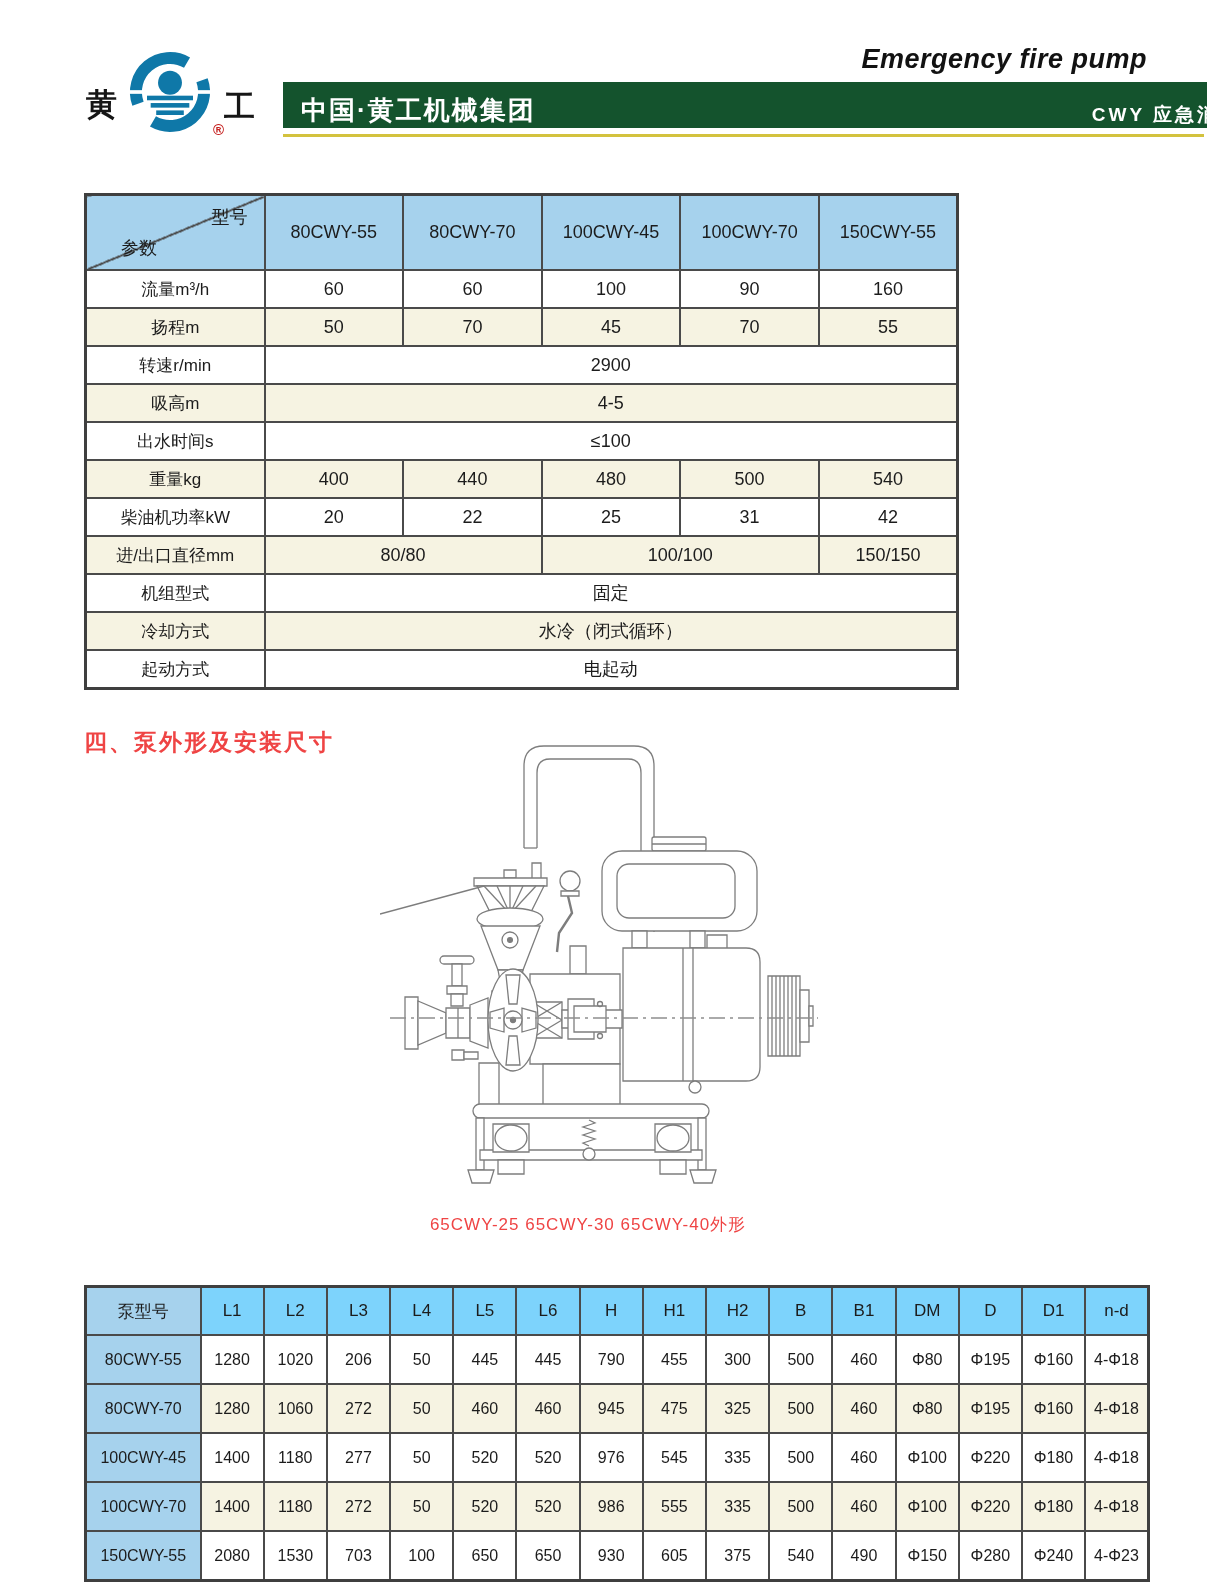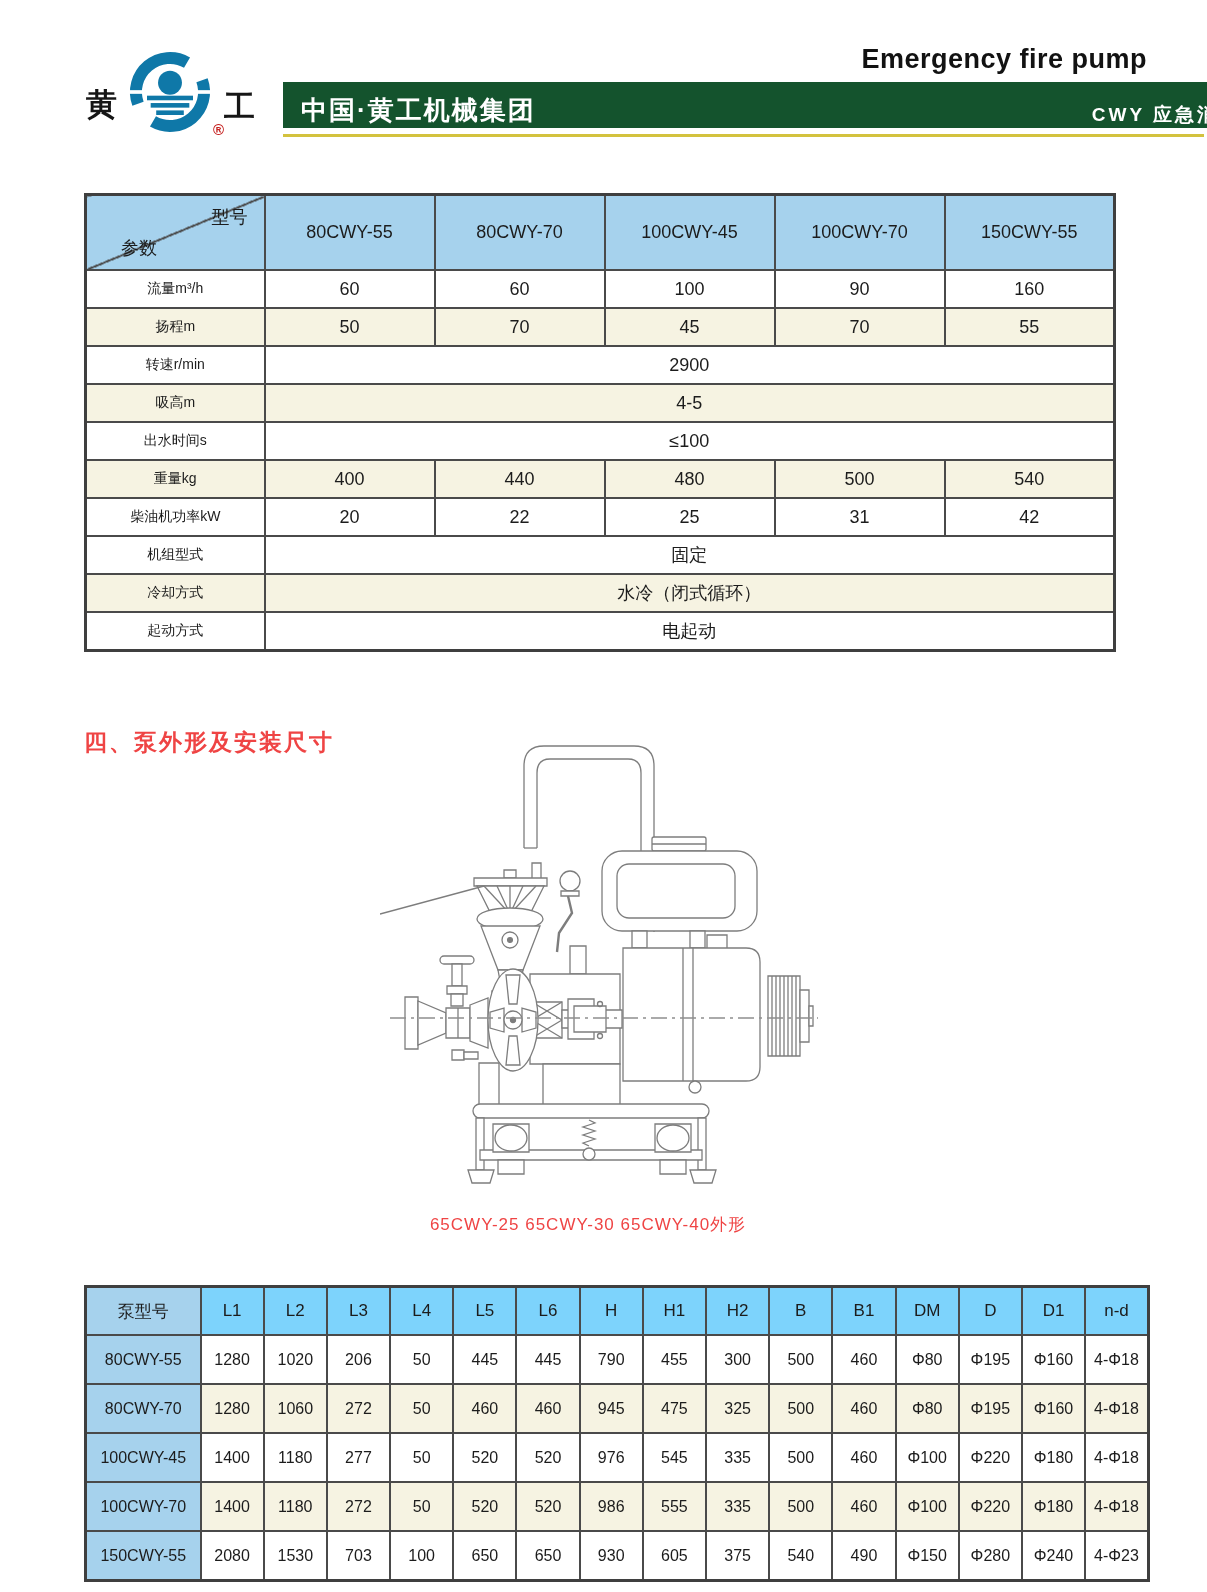--- a/index.html
+++ b/index.html
@@ -6,36 +6,36 @@
   .page{position:relative;width:1207px;height:1592px;background:#fff;overflow:hidden;
         font-family:"Liberation Sans","DejaVu Sans",sans-serif;color:#1c1c1c;}
 
   
   .logo-char{position:absolute;font-size:31px;font-weight:bold;color:#161616;}
   .logo-char-left{left:86px;top:84px;}
   .logo-char-right{left:224px;top:86px;}
   .emblem{position:absolute;left:124px;top:45px;width:92px;height:94px;}
   .reg{position:absolute;left:213px;top:121px;font-size:15px;font-weight:bold;color:#c5201f;}
 
-  .eng-title{position:absolute;top:44px;right:60px;font-size:27px;font-weight:bold;color:#121212;letter-spacing:.5px;}
+  .eng-title{position:absolute;top:44px;right:60px;font-size:27px;font-weight:bold;color:#121212;letter-spacing:.5px;font-style:italic;}
 
   .banner{position:absolute;left:283px;top:82px;width:1036px;height:46px;background:#14532d;
           display:flex;align-items:flex-end;justify-content:space-between;}
   .banner-left{padding-left:18px;font-size:26px;font-weight:bold;color:#ffffff;letter-spacing:2px;}
   .banner-right{padding-right:56px;font-size:19px;font-weight:bold;color:#ffffff;letter-spacing:3px;}
   .gold-line{position:absolute;left:283px;top:134px;width:921px;height:3px;background:#d3c23e;}
 
   
   table{border-collapse:collapse;table-layout:fixed;}
-  .spec-table{position:absolute;left:84px;top:193px;width:1032px;border:3px solid #3f3f3f;}
+  .spec-table{position:absolute;left:84px;top:193px;width:875px;border:3px solid #3f3f3f;}
   .spec-table td{border:2px solid #4a4a4a;text-align:center;vertical-align:middle;
                  font-size:18px;padding:0;height:36px;background:#fff;}
   .spec-table thead td{height:73px;background:#a6d2ed;}
   .spec-table tr.cream td{background:#f6f3e2;}
-  .spec-table .label-col{font-size:14px;}
+  .spec-table .label-col{font-size:17px;}
   .corner-cell{position:relative;background:
       linear-gradient(to bottom right,rgba(0,0,0,0) calc(50% - 1px),#4a4a4a calc(50% - 1px),
                       #4a4a4a calc(50% + 1px),rgba(0,0,0,0) calc(50% + 1px)) #a6d2ed !important;}
   .corner-top{position:absolute;top:9px;right:16px;font-size:18px;}
   .corner-bottom{position:absolute;bottom:9px;left:14px;font-size:18px;margin-left:20px;}
 
   .dim-table{position:absolute;left:84px;top:1285px;width:1063px;border:3px solid #3f3f3f;padding-left:21px;}
   .dim-table th,.dim-table td{border:2px solid #4a4a4a;text-align:center;vertical-align:middle;
         font-size:16px;font-weight:normal;padding:0;background:#fff;}
   .dim-table thead th{height:46px;background:#7dd3fc;font-size:17px;}
@@ -137,20 +137,26 @@
           <td>540</td>
         </tr>
         <tr class="white">
           <td class="label-col">柴油机功率kW</td>
           <td>20</td>
           <td>22</td>
           <td>25</td>
           <td>31</td>
           <td>42</td>
         </tr>
+        <tr class="cream">
+          <td class="label-col">进/出口直径mm</td>
+          <td colspan="2">80/80</td>
+          <td colspan="2">100/100</td>
+          <td colspan="1">150/150</td>
+        </tr>
         <tr class="white">
           <td class="label-col">机组型式</td>
           <td colspan="5">固定</td>
         </tr>
         <tr class="cream">
           <td class="label-col">冷却方式</td>
           <td colspan="5">水冷（闭式循环）</td>
         </tr>
         <tr class="white">
           <td class="label-col">起动方式</td>

